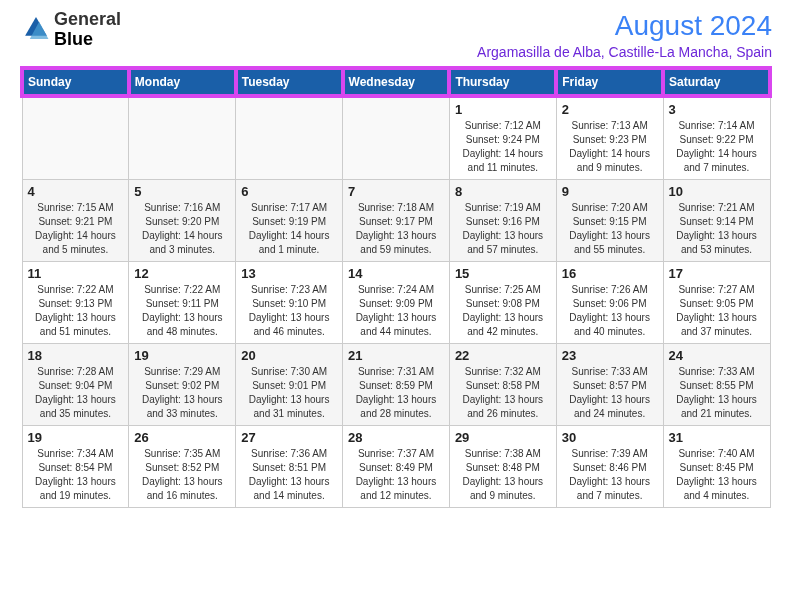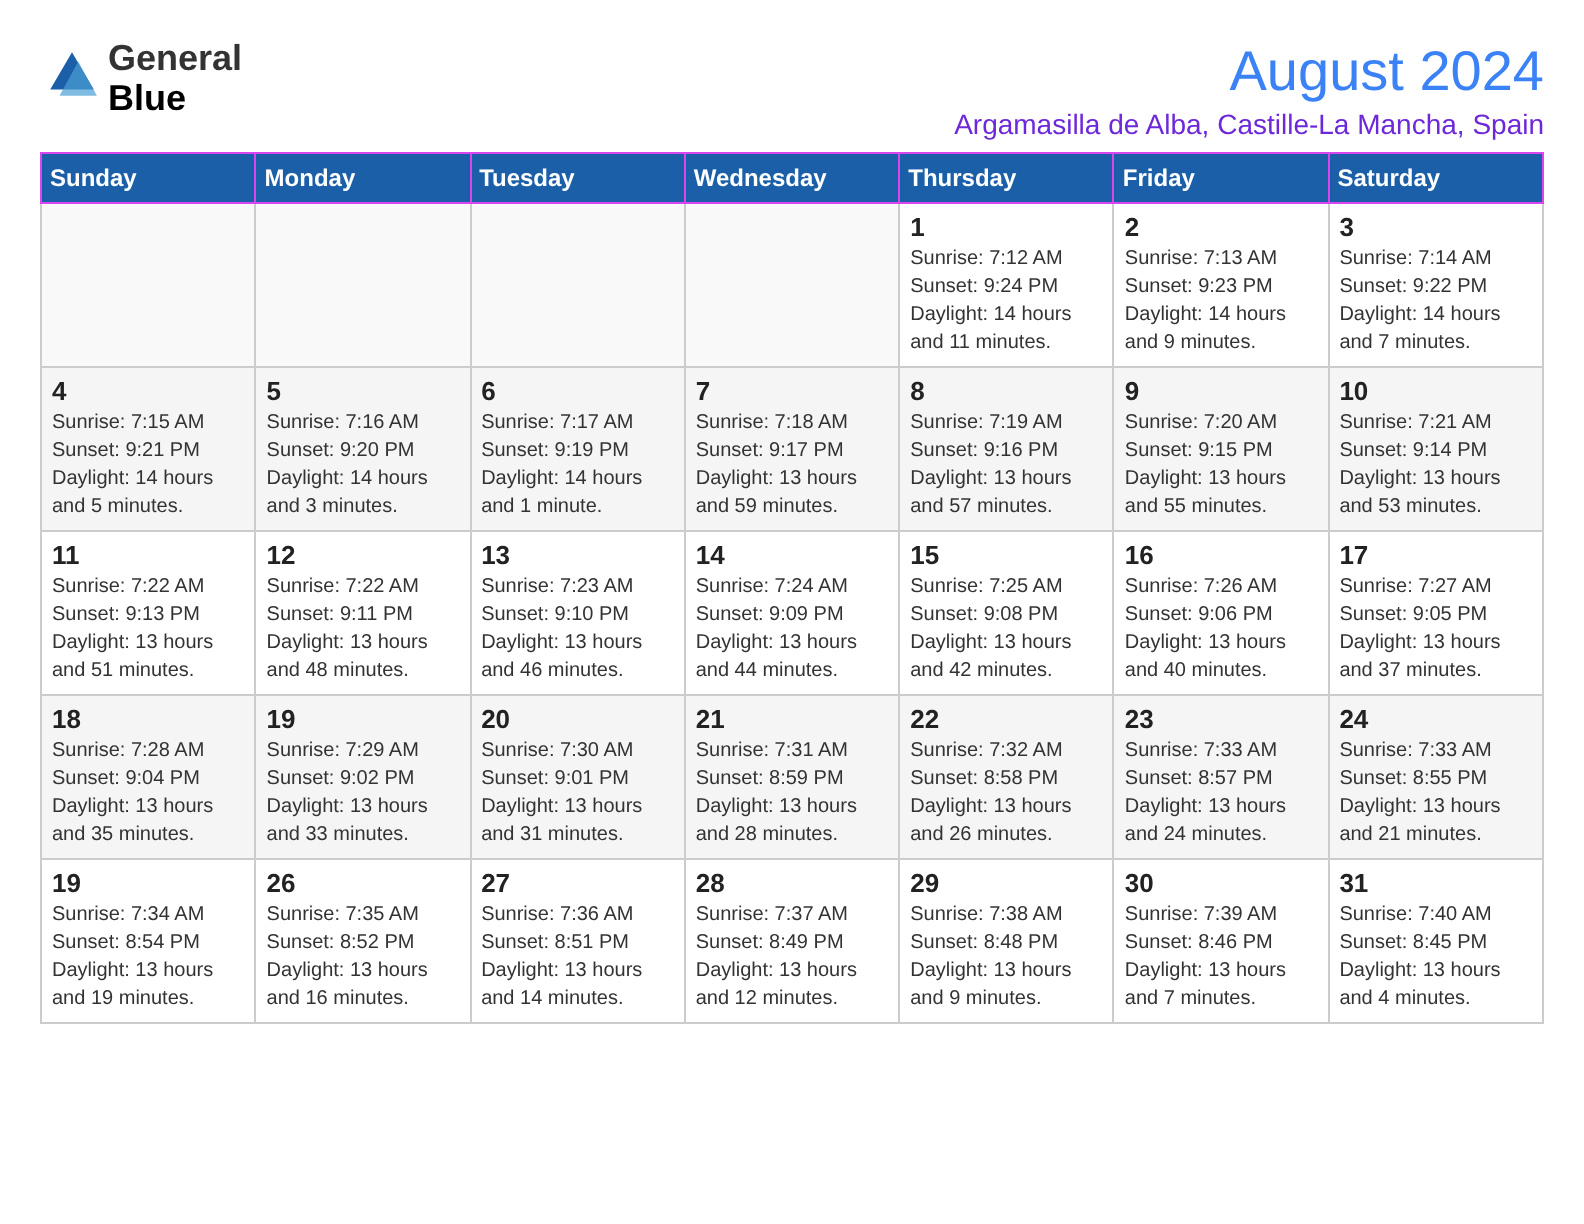--- a/index.html
+++ b/index.html
@@ -1,33 +1,33 @@
 <!DOCTYPE html>
 <html><head>
   <meta charset="utf-8">
   <style>
     * { box-sizing: border-box; margin: 0; padding: 0; }
     body { font-family: Arial, sans-serif; background: #fff; width: 792px; min-height: 612px; }
-    .container { padding: 20px 20px 18px 20px; }
+    .container { padding: 10px 20px 18px 20px; }
     .header { display: flex; align-items: flex-start; justify-content: space-between; margin-bottom: 6px; }
     .logo { display: flex; align-items: center; }
     .logo-text { font-size: 18px; font-weight: bold; line-height: 1.1; }
     .logo-general { color: #333; }
     .logo-blue { color: #000000; }
     .logo-icon { width: 28px; height: 28px; margin-left: 2px; }
     .title-section { text-align: right; }
     .month-year { font-size: 28px; color: #3b82f6; font-weight: 400; }
     .location { font-size: 14px; color: #6d28d9; margin-top: 2px; }
     table { width: 100%; border-collapse: collapse; font-size: 10.5px; }
-    th { background-color: #1a5fa8; color: #fff; padding: 5px 4px; text-align: left; font-size: 12px; font-weight: bold; border: 1px solid #d946ef; }
+    th { background-color: #1a5fa8; color: #fff; padding: 5px 4px; text-align: left; font-size: 12px; font-weight: bold; border: 4px solid #d946ef; }
     td { border: 1px solid #ccc; vertical-align: top; padding: 4px 5px; height: 80px; width: calc(100% / 7); }
     td.empty { background: #f9f9f9; }
     td.filled { background: #fff; }
     .day-num { font-weight: bold; font-size: 13px; color: #222; display: block; margin-bottom: 2px; }
-    .day-info { color: #333; font-size: 10px; line-height: 1.4; }
+    .day-info { color: #333; font-size: 10px; line-height: 1.4; text-align: center; }
     tr:nth-child(even) td { background-color: #f5f5f5; }
     tr:nth-child(even) td.empty { background-color: #f5f5f5; }
   </style>
 </head>
 <body>
 
 <div class="container">
   <div class="header">
     <div class="logo">
       <div>

